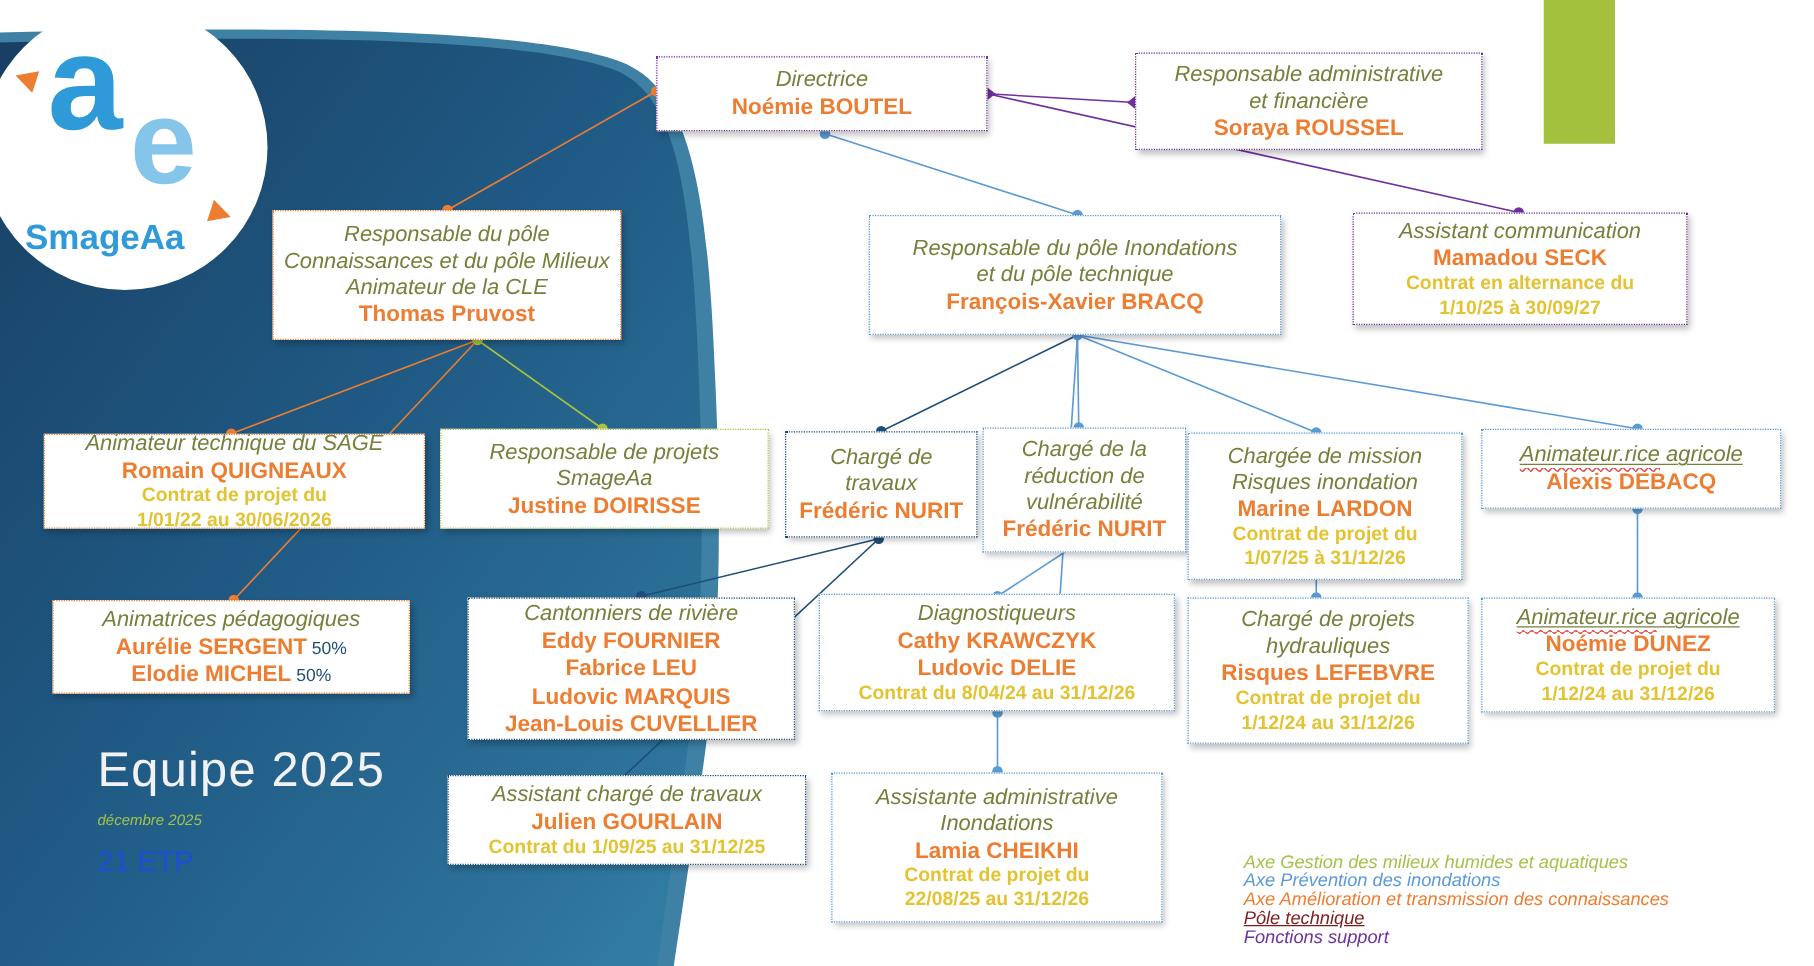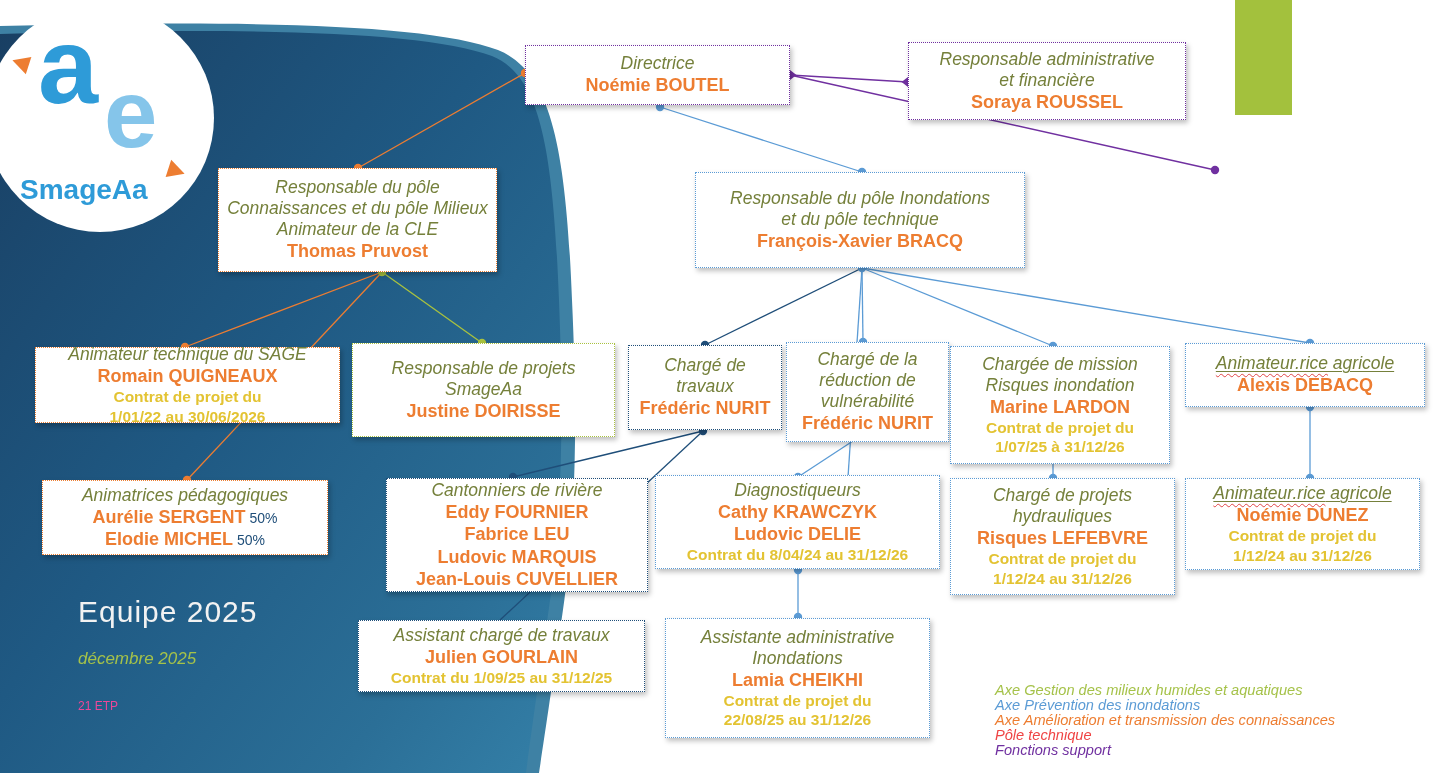--- a/index.html
+++ b/index.html
@@ -39,38 +39,38 @@
   .pct{color:#1F4E79;font-weight:normal;font-size:14px;}
   .u{text-decoration:underline;text-underline-offset:2px;text-decoration-thickness:1px;}
   .squiggle{text-decoration:underline wavy #E04545;text-decoration-thickness:1px;text-underline-offset:4px;}
 
   #bx-directrice{left:525px;top:45px;width:265px;height:60px;}
   #bx-roussel{left:908px;top:42px;width:278px;height:78px;}
   #bx-pruvost{left:218px;top:168px;width:279px;height:104px;}
   #bx-bracq{left:695px;top:172px;width:330px;height:96px;}
   #bx-seck{left:1082px;top:170px;width:268px;height:90px;}
   #bx-quigneaux{left:35px;top:347px;width:305px;height:76px;}
-  #bx-doirisse{left:352px;top:343px;width:263px;height:94px;}
+  #bx-doirisse{left:352px;top:343px;width:263px;height:80px;}
   #bx-travaux{left:628px;top:345px;width:154px;height:85px;}
   #bx-vuln{left:786px;top:342px;width:163px;height:100px;}
   #bx-lardon{left:950px;top:346px;width:220px;height:118px;}
   #bx-debacq{left:1185px;top:343px;width:240px;height:64px;}
   #bx-animatrices{left:42px;top:480px;width:286px;height:75px;}
-  #bx-cantonniers{left:386px;top:478px;width:262px;height:114px;padding:16px 4px;}
+  #bx-cantonniers{left:374px;top:478px;width:262px;height:114px;padding:16px 4px;}
   #bx-diag{left:655px;top:475px;width:285px;height:94px;}
   #bx-lefebvre{left:950px;top:478px;width:225px;height:117px;}
   #bx-dunez{left:1185px;top:478px;width:235px;height:92px;}
   #bx-gourlain{left:358px;top:620px;width:287px;height:72px;}
   #bx-cheikhi{left:665px;top:618px;width:265px;height:120px;}
 
   
-  #page-title{position:absolute;left:78px;top:595px;z-index:2;font-size:30px;font-weight:300;
+  #page-title{position:absolute;left:78px;top:595px;z-index:2;font-size:39px;font-weight:300;
               letter-spacing:1px;color:#F2F2F2;}
-  #page-subtitle{position:absolute;left:78px;top:649px;z-index:2;font-size:17px;font-style:italic;color:#A5C249;}
-  #etp-count{position:absolute;left:78px;top:699px;z-index:2;font-size:12px;color:#ec4899;}
+  #page-subtitle{position:absolute;left:78px;top:649px;z-index:2;font-size:12px;font-style:italic;color:#A5C249;}
+  #etp-count{position:absolute;left:78px;top:676px;z-index:2;font-size:23px;color:#1d4ed8;}
   #legend{position:absolute;left:995px;top:683px;z-index:2;font-size:14.6px;font-style:italic;line-height:15px;}
 </style>
 </head>
 <body>
 
 <div id="stage">
 
   <svg id="bg-layer" width="1451" height="773">
     <defs>
       <linearGradient id="bggrad" x1="0" y1="0" x2="1" y2="1">
@@ -144,20 +144,26 @@
     <div class="role">Directrice</div>
     <div class="name">Noémie BOUTEL</div>
   </div>
 
   <div class="box b-purple" id="bx-roussel">
     <div class="role">Responsable administrative</div>
     <div class="role">et financière</div>
     <div class="name">Soraya ROUSSEL</div>
   </div>
 
+  <div class="box b-purple" id="bx-seck">
+    <div class="role">Assistant communication</div>
+    <div class="name">Mamadou SECK</div>
+    <div class="contract">Contrat en alternance du</div>
+    <div class="contract">1/10/25 à 30/09/27</div>
+  </div>
 
   <div class="box b-orange" id="bx-pruvost">
     <div class="role">Responsable du pôle</div>
     <div class="role">Connaissances et du pôle Milieux</div>
     <div class="role">Animateur de la CLE</div>
     <div class="name">Thomas Pruvost</div>
   </div>
 
   <div class="box b-blue" id="bx-bracq">
     <div class="role">Responsable du pôle Inondations</div>
@@ -255,17 +261,17 @@
   </div>
 
   <div id="page-title">Equipe 2025</div>
   <div id="page-subtitle">décembre 2025</div>
   <div id="etp-count">21 ETP</div>
 
   <div id="legend">
     <div style="color: rgb(165, 194, 73);">Axe Gestion des milieux humides et aquatiques</div>
     <div style="color: rgb(91, 155, 213);">Axe Prévention des inondations</div>
     <div style="color: rgb(237, 125, 49);">Axe Amélioration et transmission des connaissances</div>
-    <div style="color: #ef4444;">Pôle technique</div>
+    <div style="color: #7f1d1d; text-decoration: underline;">Pôle technique</div>
     <div style="color: rgb(112, 48, 160);">Fonctions support</div>
   </div>
 
 </div>
 
 </body></html>

